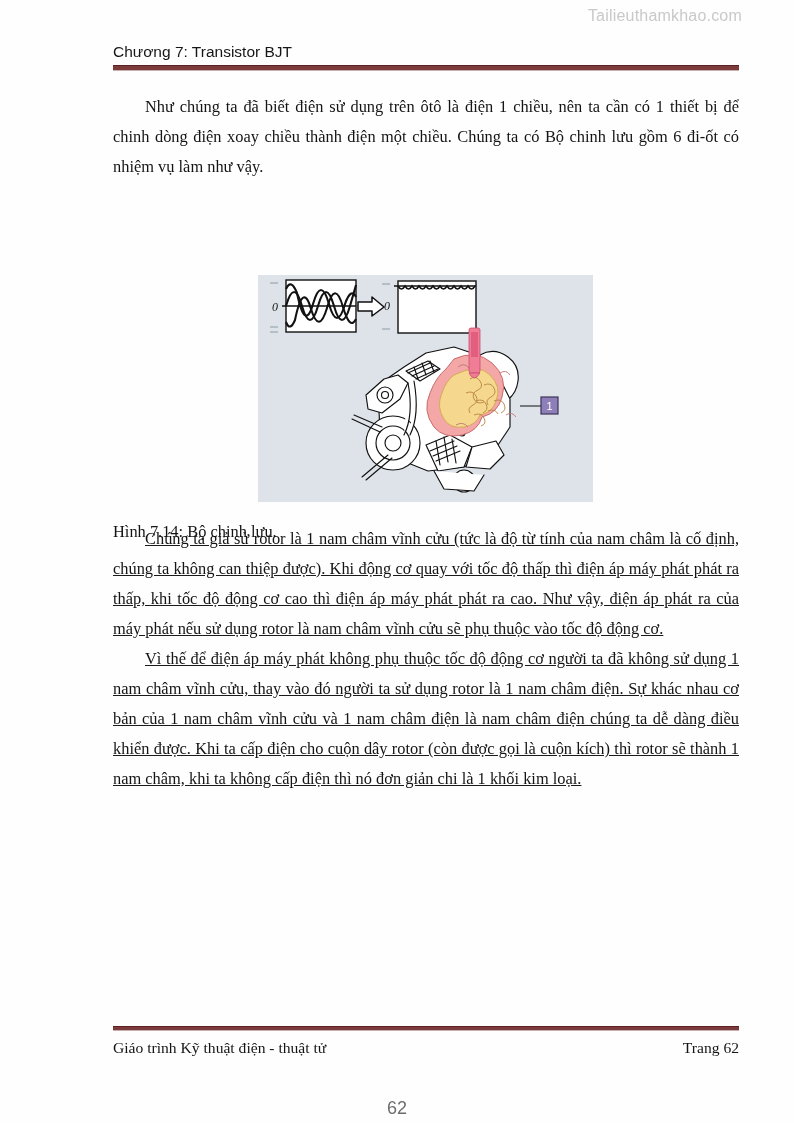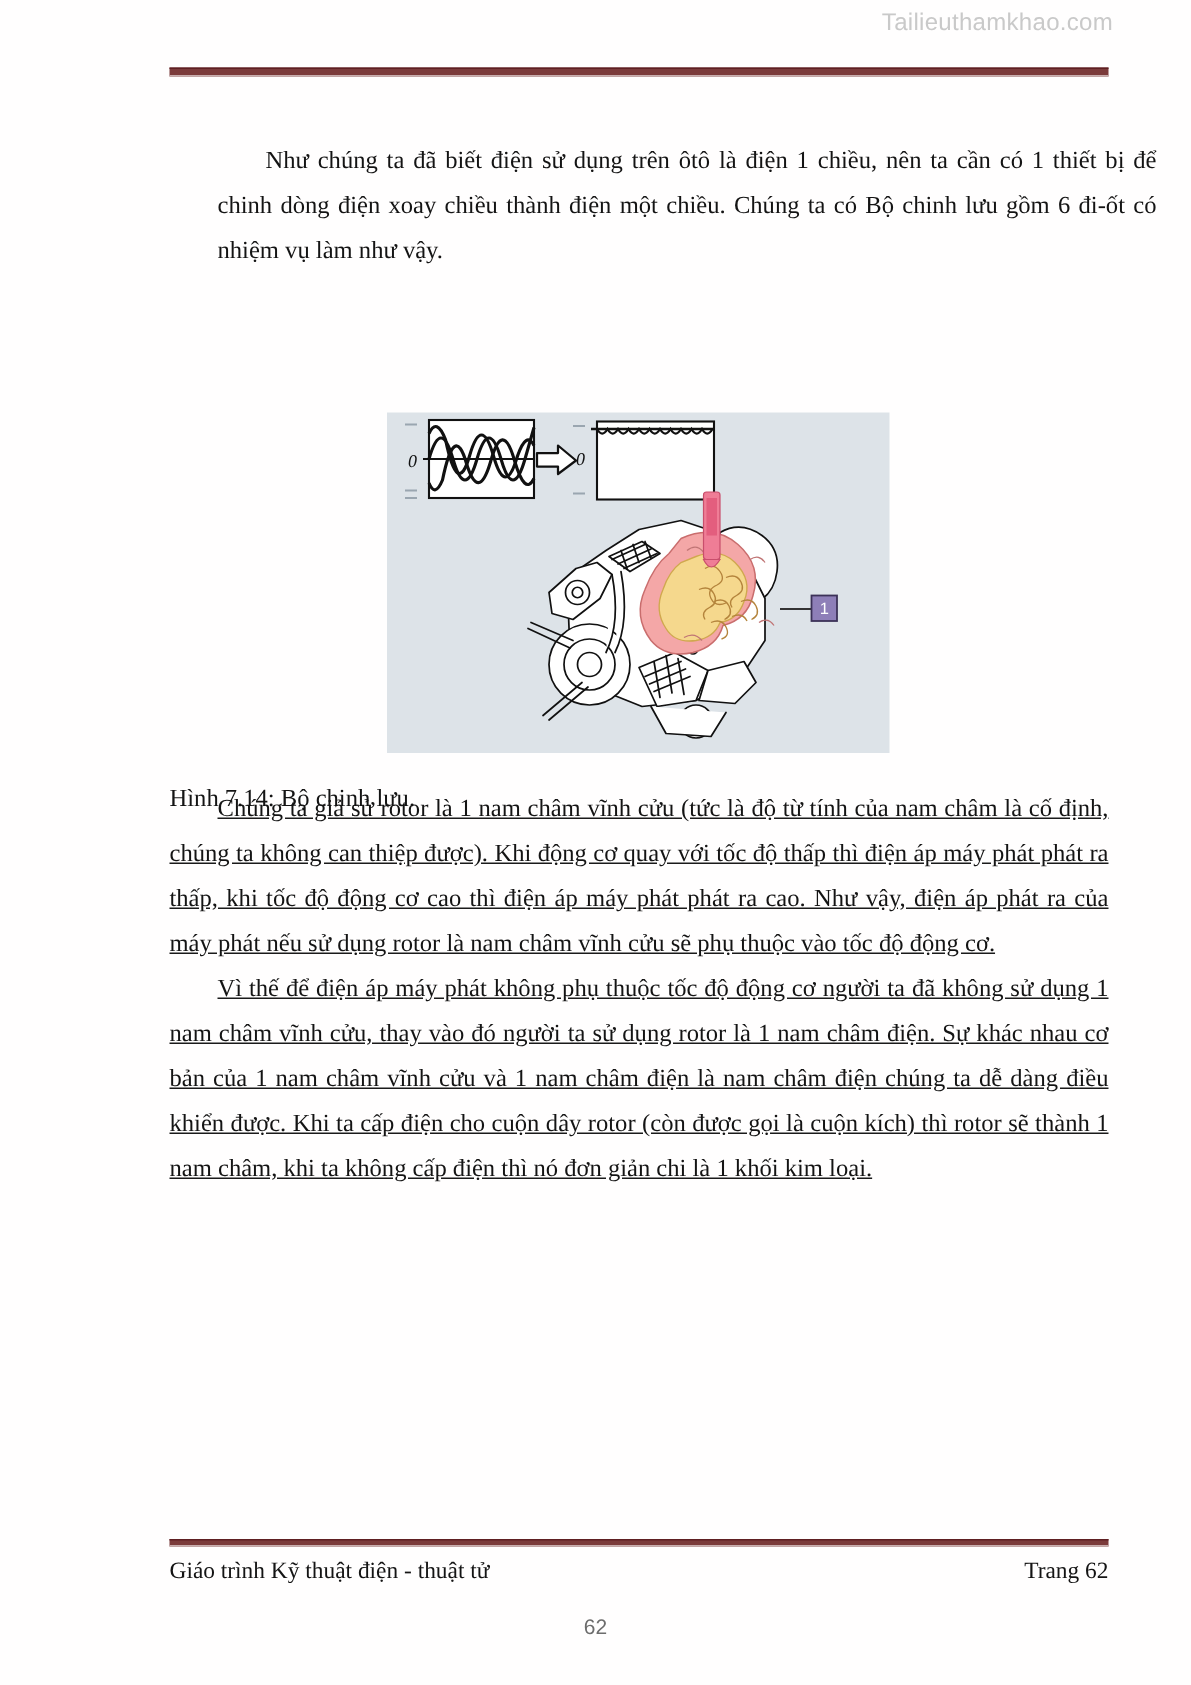--- a/index.html
+++ b/index.html
@@ -59,21 +59,20 @@
     border-bottom: 1px solid #c8aeae;
     box-sizing: border-box;
   }
 
   
   .content {
     position: absolute;
     left: 113px;
     top: 92px;
     width: 626px;
-    margin-left: 32px;
   }
   p.para {
     margin: 0 0 0 0;
     text-indent: 32px;
     text-align: justify;
     font-size: 16.4px;
     line-height: 30px;
     color: #141414;
     -moz-hyphens: none;
     hyphens: none;
@@ -138,36 +137,37 @@
     display: flex;
     justify-content: space-between;
     align-items: baseline;
     margin-top: 8px;
     font-size: 15.6px;
     color: #141414;
   }
   .page-number {
     position: absolute;
     left: 0;
-    top: 1076px;
+    top: 1098px;
     width: 794px;
     text-align: center;
     font-family: "Liberation Sans", "DejaVu Sans", sans-serif;
-    font-size: 14px;
+    font-size: 18px;
     color: #6d6d6d;
   }
 </style>
 </head>
 <body>
 
 <div class="page">
 
   <div class="watermark">Tailieuthamkhao.com</div>
 
   <div class="header">
+    <div class="header-title">Chương 7: Transistor BJT</div>
     <div class="header-rule"></div>
   </div>
 
   <div class="content">
     <p class="para last-line-left">Như chúng ta đã biết điện sử dụng trên ôtô là điện 1 chiều, nên ta cần có 1 thiết bị để chinh dòng điện xoay chiều thành điện một chiều. Chúng ta có Bộ chinh lưu gồm 6 đi-ốt có nhiệm vụ làm như vậy.</p>
   </div>
 
   <div class="figure-wrap">
     <div class="figure-box">
       <svg class="fig-svg" width="335" height="227" viewBox="0 0 335 227" xmlns="http://www.w3.org/2000/svg">

